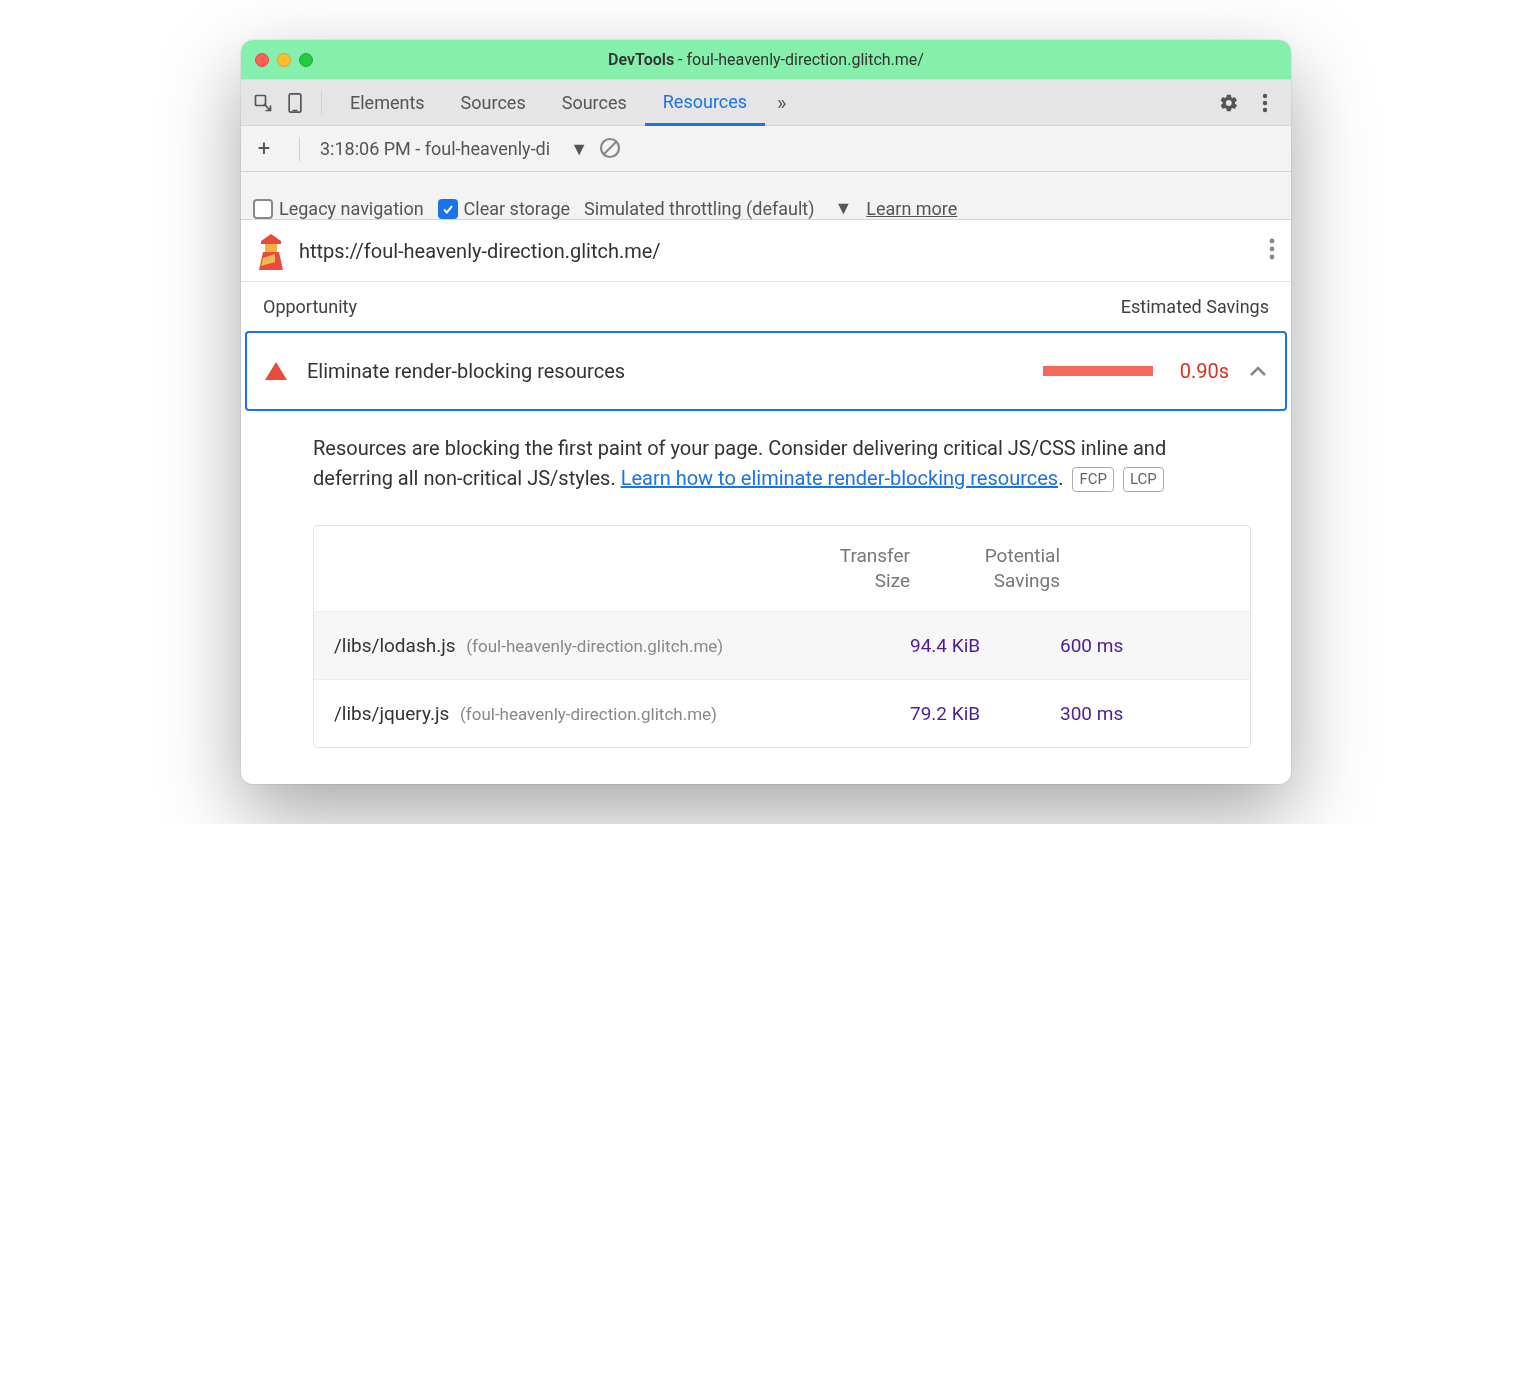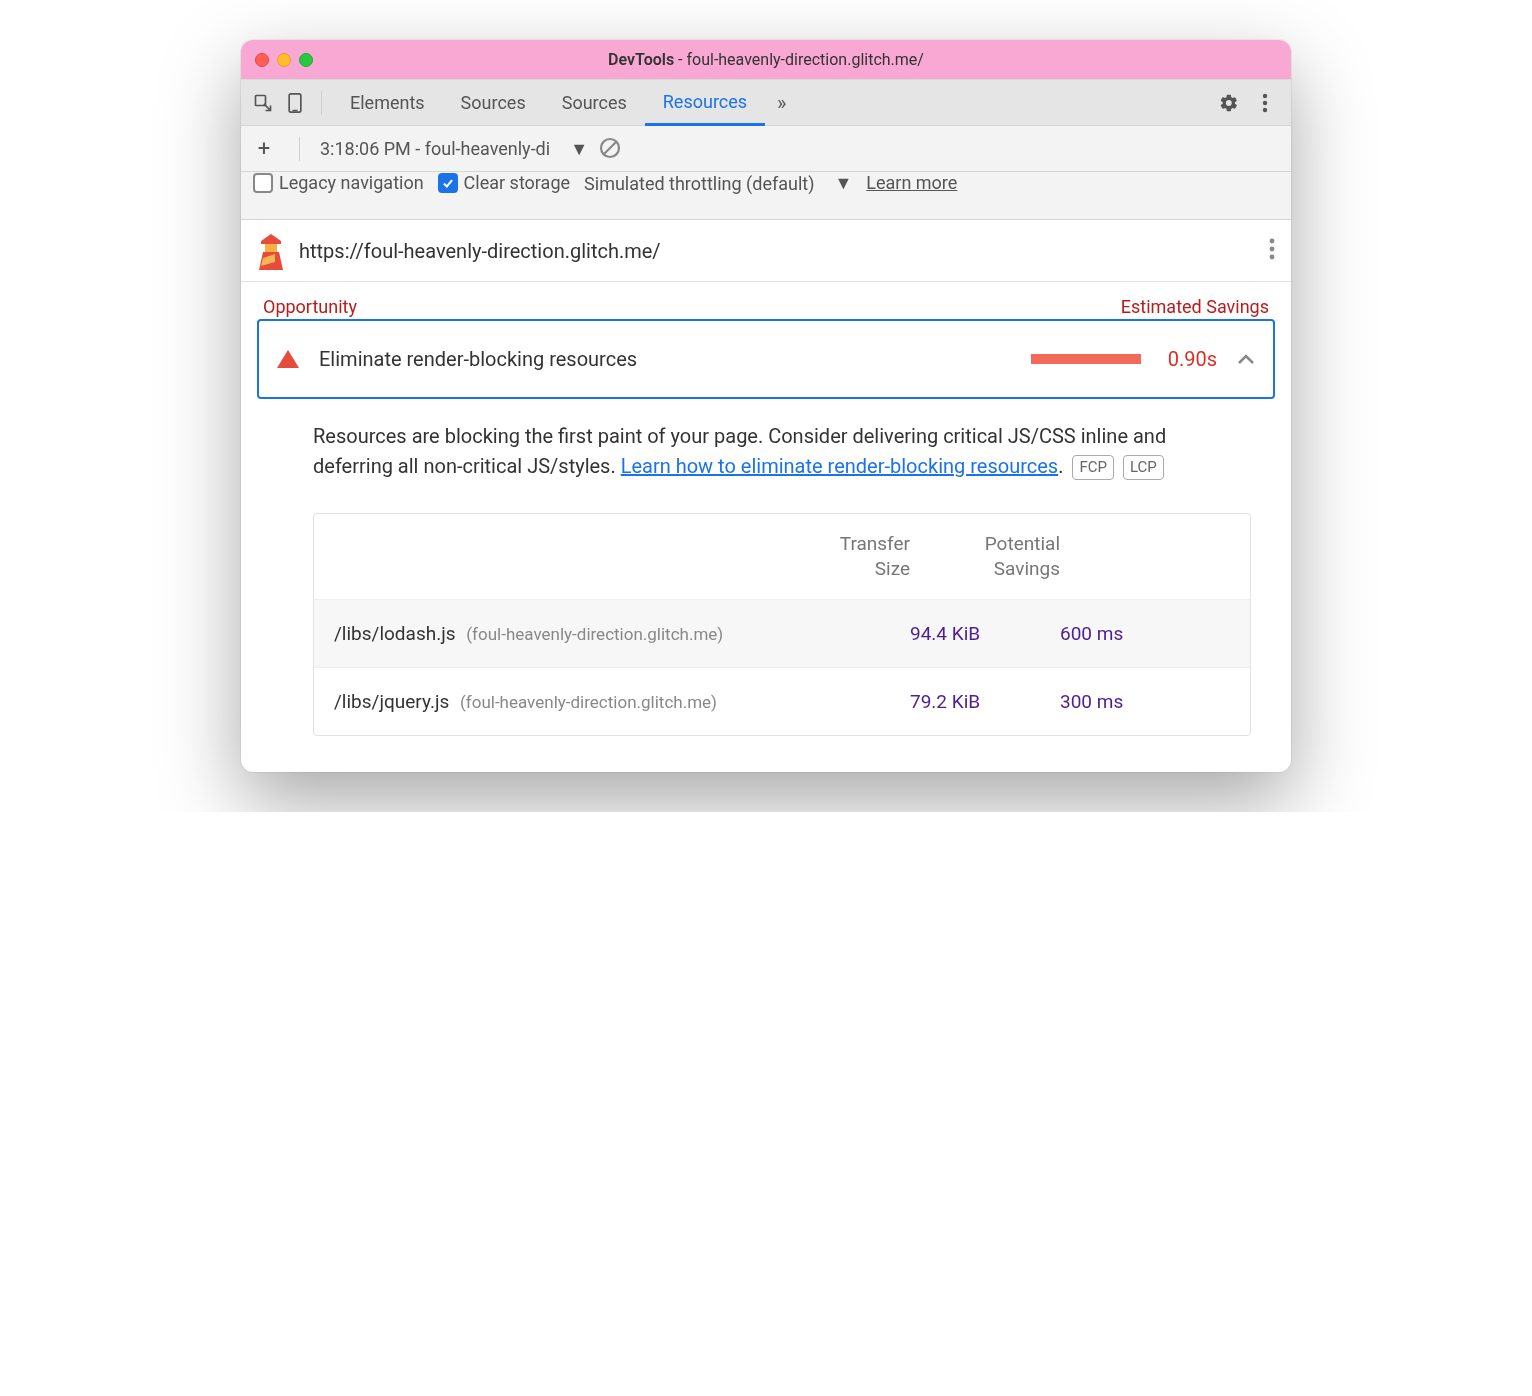--- a/index.html
+++ b/index.html
@@ -13,21 +13,21 @@
   }
   .window {
     width: 1050px;
     border-radius: 12px;
     box-shadow: 0 30px 80px rgba(0,0,0,0.35), 0 0 0 1px rgba(0,0,0,0.05);
     overflow: hidden;
     background: #fff;
   }
   
   .titlebar {
-    background: #f9a8d4;
+    background: #86efac;
     height: 40px;
     display: flex;
     align-items: center;
     position: relative;
     border-bottom: 1px solid #d9d9d9;
   }
   .traffic-lights {
     display: flex;
     gap: 8px;
     position: absolute;
@@ -96,21 +96,21 @@
     overflow:hidden;
     text-overflow:clip;
     display:flex; align-items:center; gap:20px;
   }
   .dropdown-caret { color:#555; }
   .clear-icon { width:26px; height:26px; }
 
   
   .options-row {
     display:flex;
-    align-items:flex-start;
+    align-items:flex-end;
     gap:14px;
     border-bottom:1px solid #d6d6d6;
     background:#f3f3f3;
     height:48px;
     padding:0 12px;
     font-size:18px;
     color:#555;
   }
   .checkbox {
     width:20px; height:20px; border:2px solid #888; border-radius:4px; background:#fff;
@@ -134,28 +134,28 @@
   .lighthouse-logo {
     width:28px; height:34px; position:relative;
   }
   .url-text { font-size:20px; color:#333; flex:1;}
   .url-kebab { color:#888; }
 
   
   .opp-header {
     display:flex;
     justify-content:space-between;
-    padding:14px 22px 2px;
-    color:#b91c1c;
+    padding:14px 22px 14px;
+    color:#404040;
     font-size:18px;
   }
 
   
   .opp-box {
-    margin: 0 16px;
+    margin: 0 4px;
     border: 2px solid #1a73e8;
     border-radius:4px;
     height:80px;
     display:flex;
     align-items:center;
     padding:0 18px;
     gap:20px;
   }
   .tri-icon { width:0;height:0;border-left:11px solid transparent;border-right:11px solid transparent;border-bottom:18px solid #e64b3c;}
   .opp-title { font-size:20px; color:#333; flex:1;}

